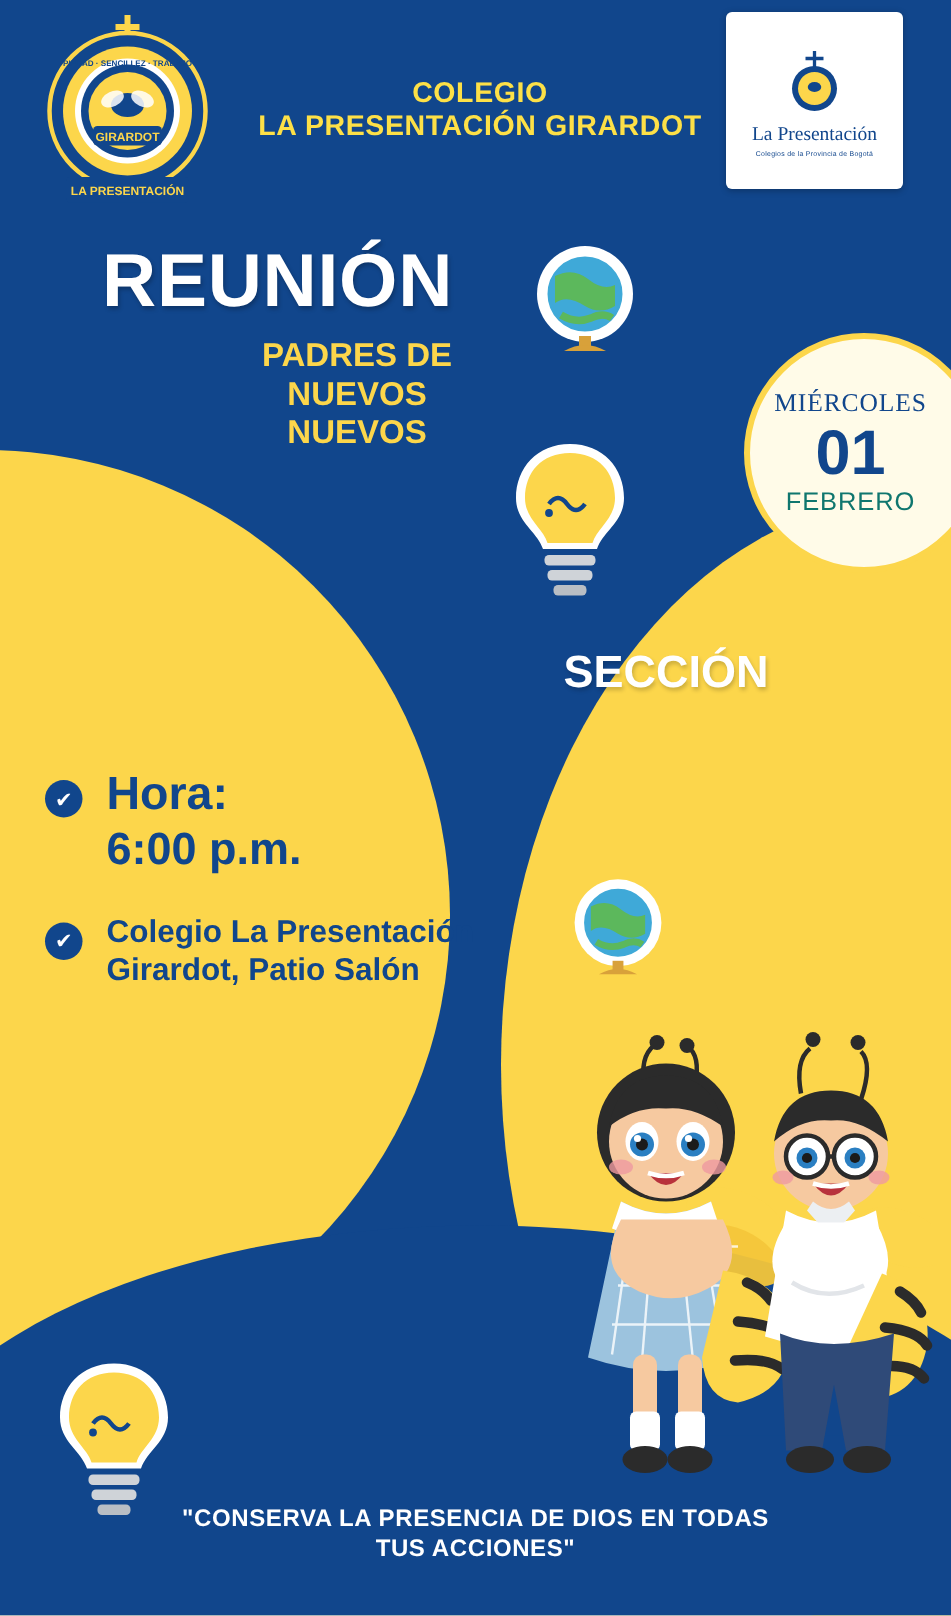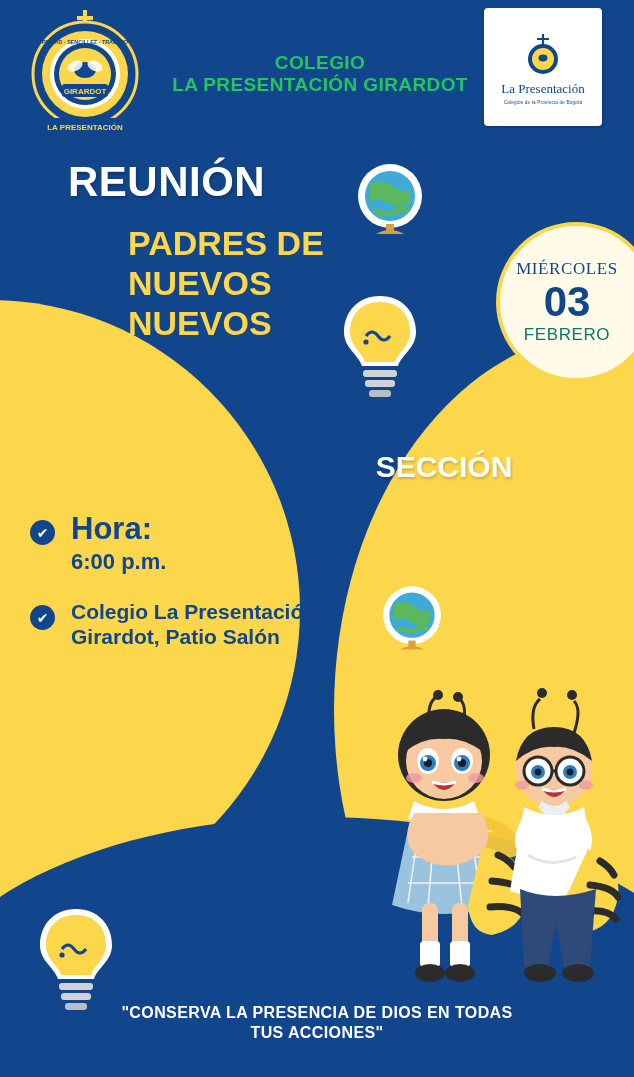--- a/index.html
+++ b/index.html
@@ -58,21 +58,21 @@
   .crest {
     position: absolute;
     left: 22px; top: 8px;
     width: 126px; height: 132px;
   }
   .header-title {
     position: absolute;
     left: 160px; top: 52px;
     width: 320px;
     text-align: center;
-    color: #22c55e;
+    color: #fde047;
     font-weight: bold;
     font-size: 19px;
     letter-spacing: 0.4px;
     line-height: 1.18;
     text-transform: uppercase;
   }
   .logo-box {
     position: absolute;
     right: 32px; top: 8px;
     width: 118px; height: 118px;
@@ -97,40 +97,41 @@
     letter-spacing: .2px;
     margin-top: 3px;
     text-align: center;
   }
 
   
   .title-reunion {
     position: absolute;
     left: 68px; top: 158px;
     color: #ffffff;
-    font-size: 42px;
+    font-size: 50px;
     font-weight: bold;
     letter-spacing: 0.5px;
     z-index: 12;
     text-shadow: 1px 2px 3px rgba(0,0,0,.25);
   }
   .title-sub {
     position: absolute;
     left: 128px; top: 224px;
     width: 220px;
+    text-align: center;
     color: #fcd64b;
-    font-size: 34px;
+    font-size: 22px;
     font-weight: bold;
     line-height: 1.17;
     z-index: 12;
   }
 
   .seccion {
     position: absolute;
-    right: 40px; top: 450px;
+    right: 40px; top: 432px;
     width: 300px;
     text-align: center;
     color: #ffffff;
     font-size: 30px;
     font-weight: bold;
     line-height: 1.12;
     z-index: 12;
     text-shadow: 1px 2px 3px rgba(0,0,0,.2);
   }
 
@@ -189,21 +190,21 @@
   }
   .info-text { margin-left: 16px; }
   .info-label {
     color: #11468c;
     font-size: 31px;
     font-weight: bold;
     line-height: 1.12;
   }
   .info-value {
     color: #11468c;
-    font-size: 22px;
+    font-size: 30px;
     font-weight: bold;
     line-height: 1.2;
     margin-top: 2px;
   }
   .info-row.lugar .info-label { font-size: 31px; }
   .info-row.lugar .info-value { font-size: 21px; }
 
   
   .quote {
     position: absolute;
@@ -281,21 +282,21 @@
 
   <div class="title-reunion">REUNIÓN</div>
   <div class="title-sub">
     <div>PADRES DE</div>
     <div>NUEVOS</div>
     <div>NUEVOS</div>
   </div>
 
   <div class="date-badge">
     <div class="dow">MIÉRCOLES</div>
-    <div class="day">03</div>
+    <div class="day">01</div>
     <div class="month">FEBRERO</div>
   </div>
 
   <div class="seccion">
     <div>SECCIÓN</div>
   </div>
 
   <div class="info">
     <div class="info-row hora">
       <div class="check">✔</div>

